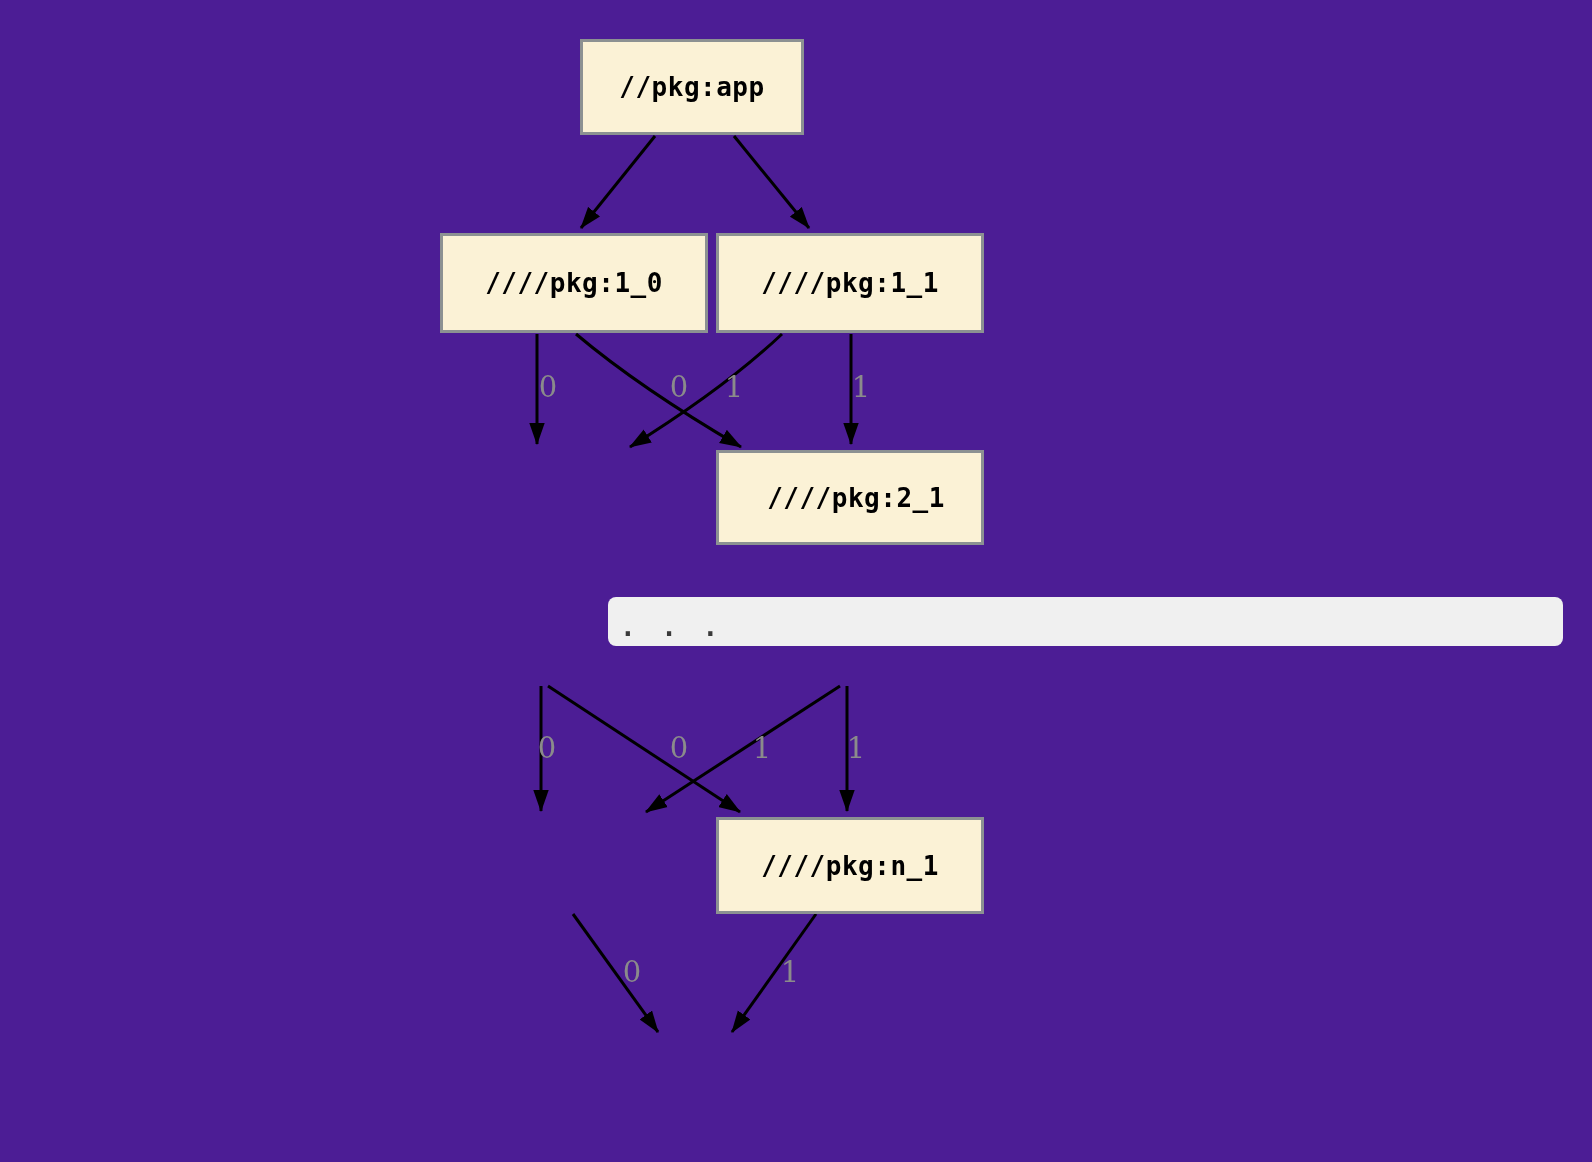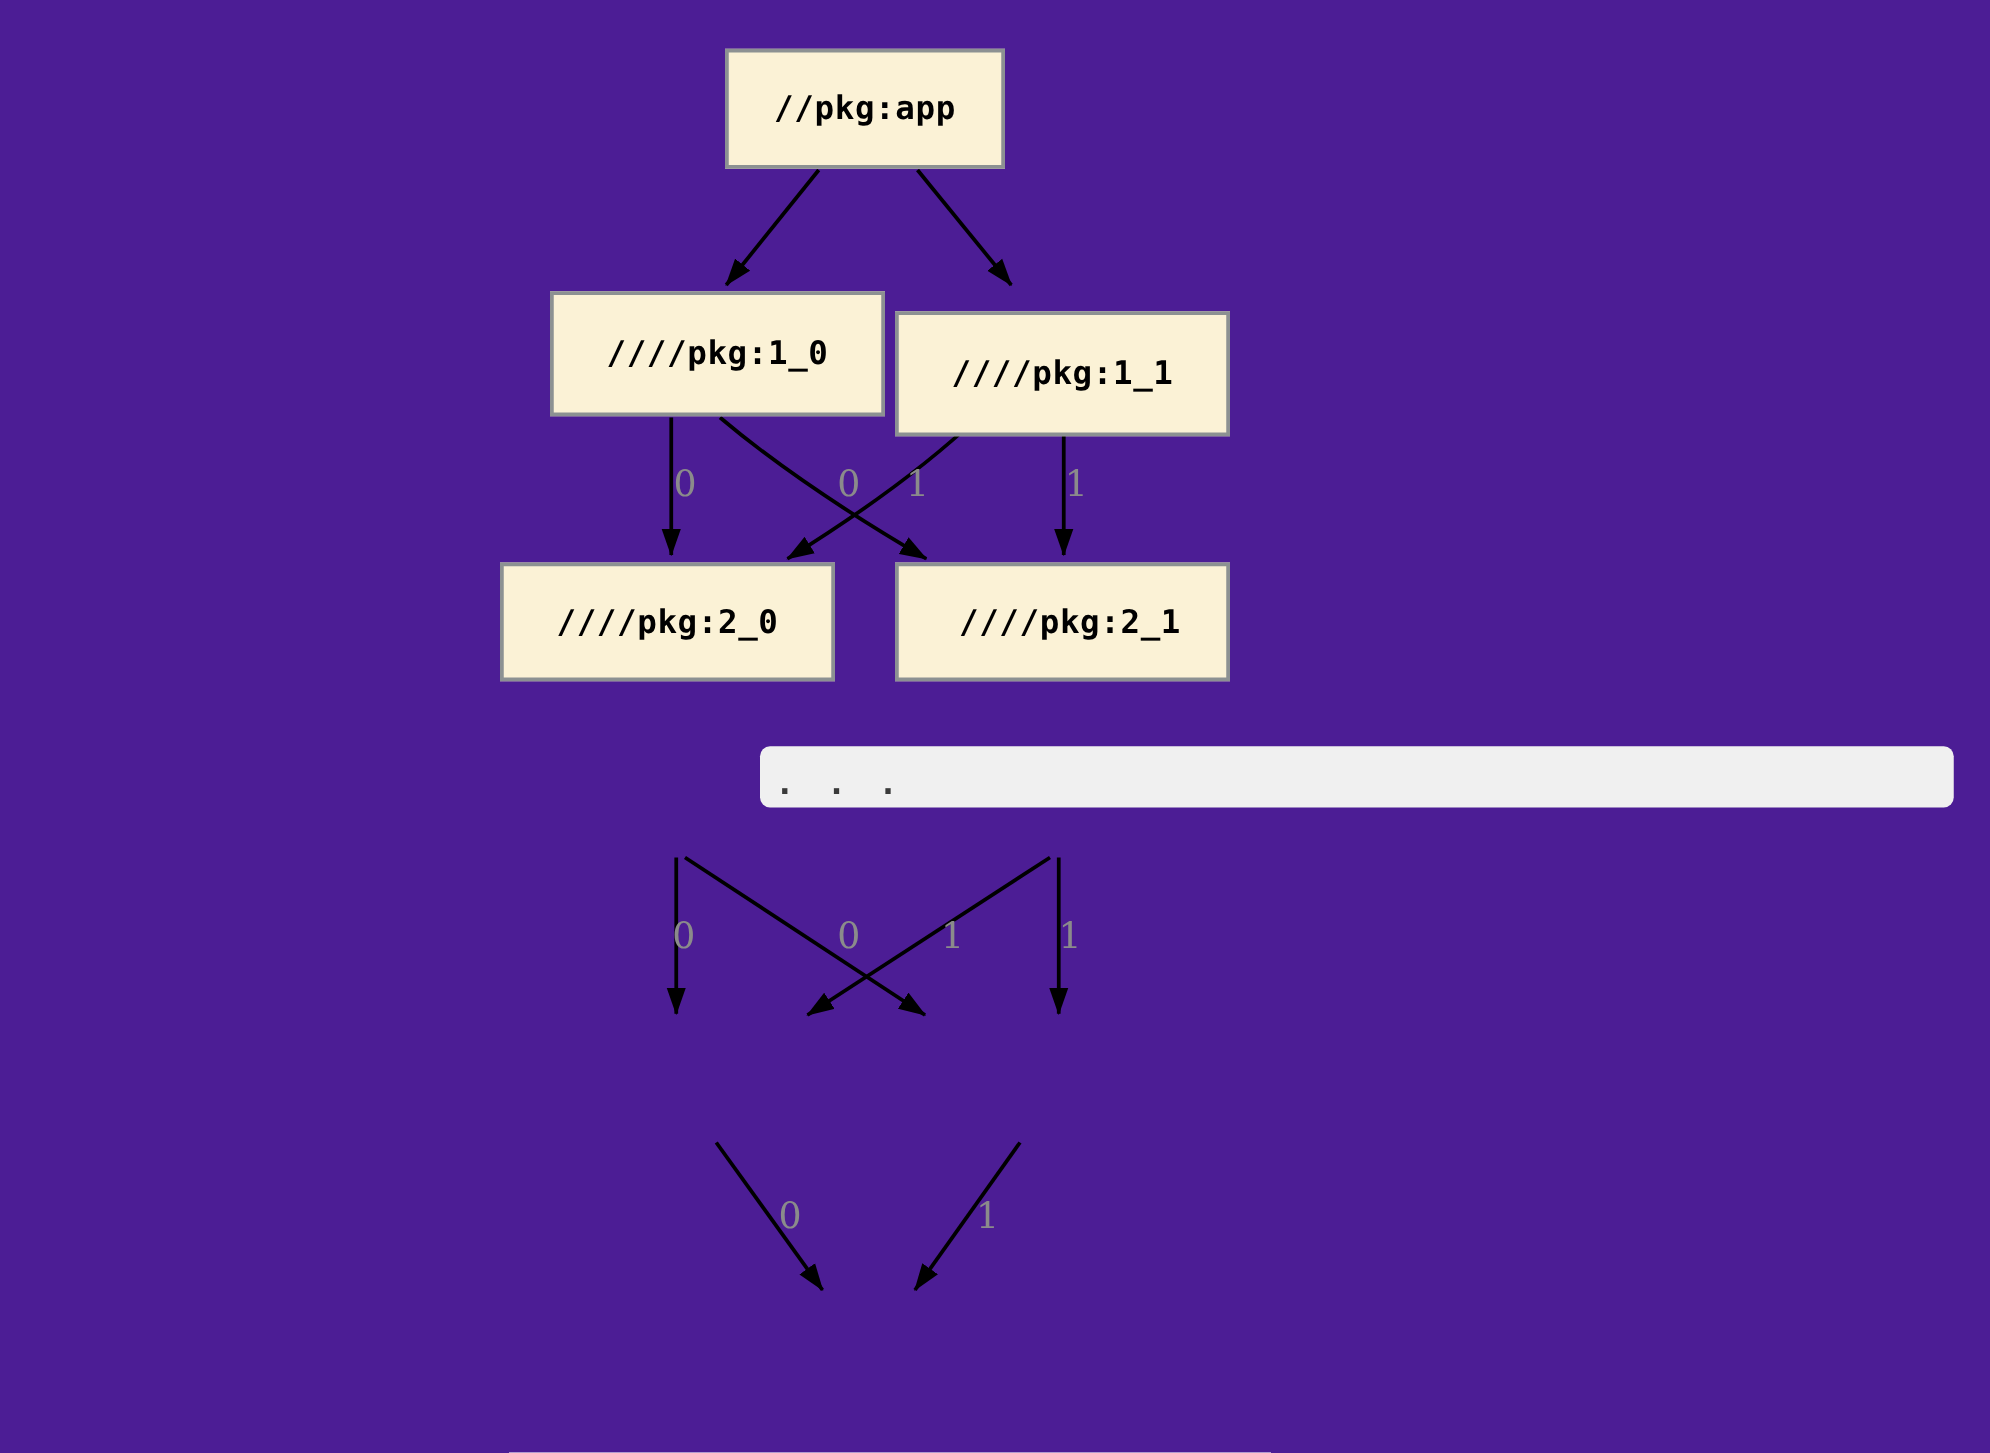--- a/index.html
+++ b/index.html
@@ -99,37 +99,37 @@
   </svg>
 
   <div class="node" style="left:580px; top:39px;  width:224px; height:96px;">
     <span class="node-label">//pkg:app</span>
   </div>
 
   <div class="node" style="left:400px; top:233px; width:268px; height:100px;margin-left:40px;">
     <span class="node-label">////pkg:1_0</span>
   </div>
 
-  <div class="node" style="left:716px; top:233px; width:268px; height:100px;margin-top:16px;">
+  <div class="node" style="left:716px; top:233px; width:268px; height:100px;">
     <span class="node-label">////pkg:1_1</span>
   </div>
 
-  <div class="node" style="left:400px; top:450px; width:268px; height:95px;">
-    <span class="node-label">////pkg:2_0</span>
-  </div>
 
   <div class="node" style="left:716px; top:450px; width:268px; height:95px;padding-left:12px;">
     <span class="node-label">////pkg:2_1</span>
   </div>
 
   <div class="ellipsis-bar">
     <span class="ellipsis-label">. . .</span>
   </div>
 
 
+  <div class="node" style="left:716px; top:817px; width:268px; height:97px;">
+    <span class="node-label">////pkg:n_1</span>
+  </div>
 
 
   <span class="elbl" style="left:548px; top:373px;">0</span>
   <span class="elbl" style="left:679px; top:373px;">0</span>
   <span class="elbl" style="left:734px; top:373px;">1</span>
   <span class="elbl" style="left:861px; top:373px;">1</span>
 
   <span class="elbl" style="left:547px; top:734px;">0</span>
   <span class="elbl" style="left:679px; top:734px;">0</span>
   <span class="elbl" style="left:762px; top:734px;">1</span>

